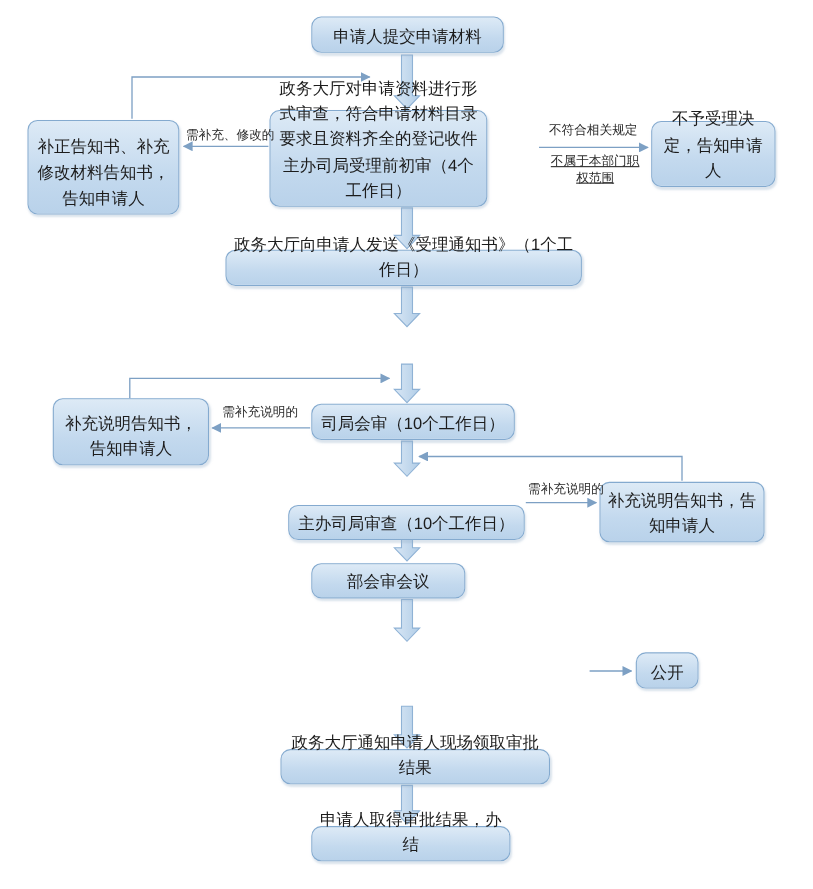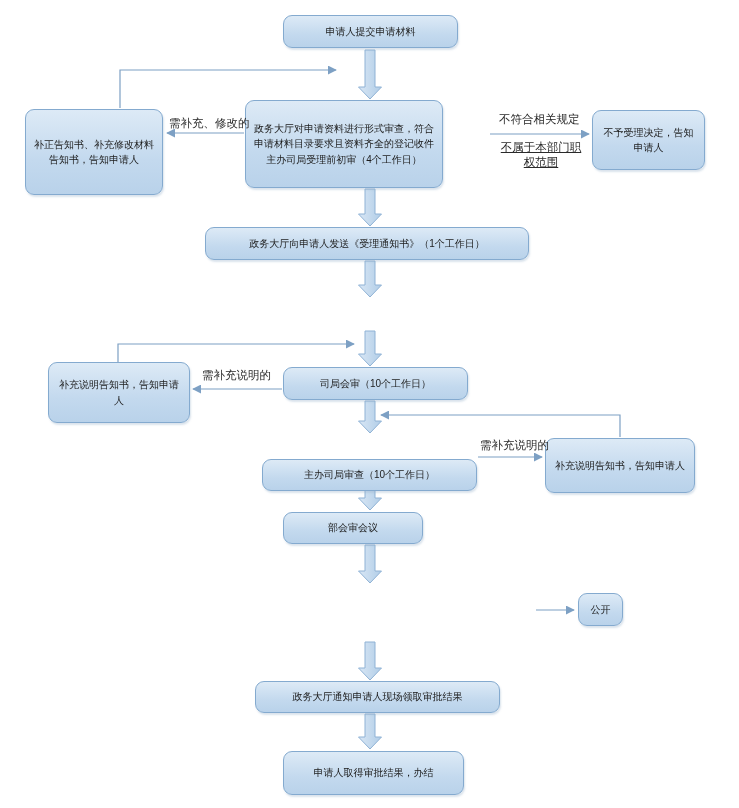--- a/index.html
+++ b/index.html
@@ -9,29 +9,29 @@
     width: 739px;
     height: 808px;
     background: #ffffff;
     overflow: hidden;
   }
   .flow-svg { position: absolute; left: 0; top: 0; }
   .node {
     position: absolute;
     box-sizing: border-box;
     display: flex;
-    align-items: center;
+    align-items: flex-end;
     justify-content: center;
     text-align: center;
     border: 1.5px solid #84aacf;
     border-radius: 9px;
     background: linear-gradient(to bottom, #ddeaf6 0%, #c3d9ee 60%, #b9d2ea 100%);
     box-shadow: 1px 2px 2px rgba(150,175,200,0.35);
     color: #1c1c1c;
-    font-size: 10px;
+    font-size: 15px;
     line-height: 1.55;
     padding: 2px 6px;
   }
   .node-text { display: block; }
   .edge-label {
     position: absolute;
     font-size: 11.5px;
     color: #2a2a2a;
     white-space: nowrap;
     line-height: 1.3;
@@ -109,29 +109,29 @@
 
   <div class="node" style="left:545px;top:438px;width:150px;height:55px">
     <span class="node-text">补充说明告知书，告知申请人</span>
   </div>
 
   <div class="node" style="left:283px;top:512px;width:140px;height:32px">
     <span class="node-text">部会审会议</span>
   </div>
 
 
-  <div class="node" style="left:578px;top:593px;width:45px;height:33px">
+  <div class="node" style="left:578px;top:593px;width:57px;height:33px">
     <span class="node-text">公开</span>
   </div>
 
   <div class="node" style="left:255px;top:681px;width:245px;height:32px">
     <span class="node-text">政务大厅通知申请人现场领取审批结果</span>
   </div>
 
-  <div class="node" style="left:283px;top:751px;width:181px;height:44px">
+  <div class="node" style="left:283px;top:751px;width:181px;height:32px">
     <span class="node-text">申请人取得审批结果，办结</span>
   </div>
 
   <span class="edge-label" style="left:169px;top:116px">需补充、修改的</span>
 
   <span class="edge-label" style="left:499px;top:112px">不符合相关规定</span>
 
   <span class="edge-label wrap" style="left:497px;top:140px;width:88px">不属于本部门职权范围</span>
 
   <span class="edge-label" style="left:202px;top:368px">需补充说明的</span>

